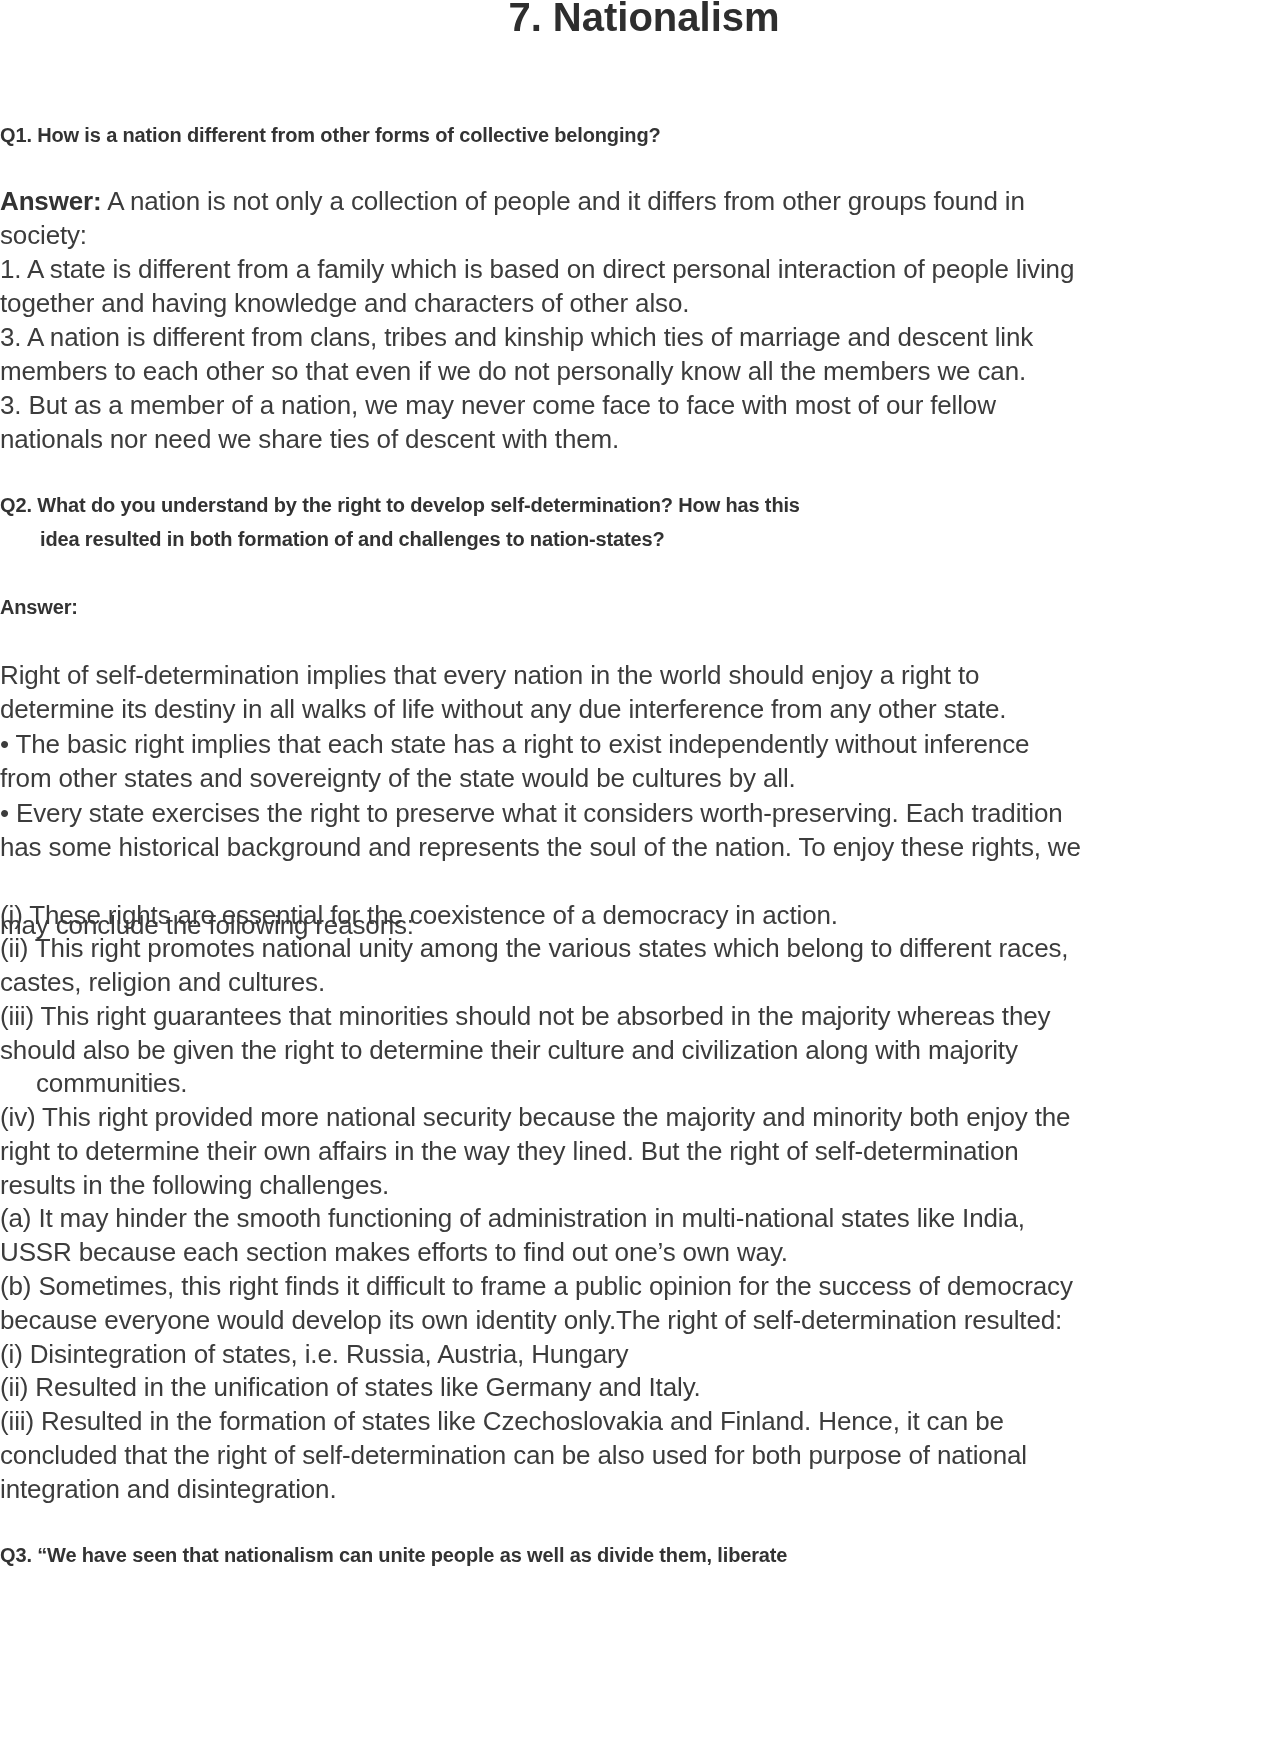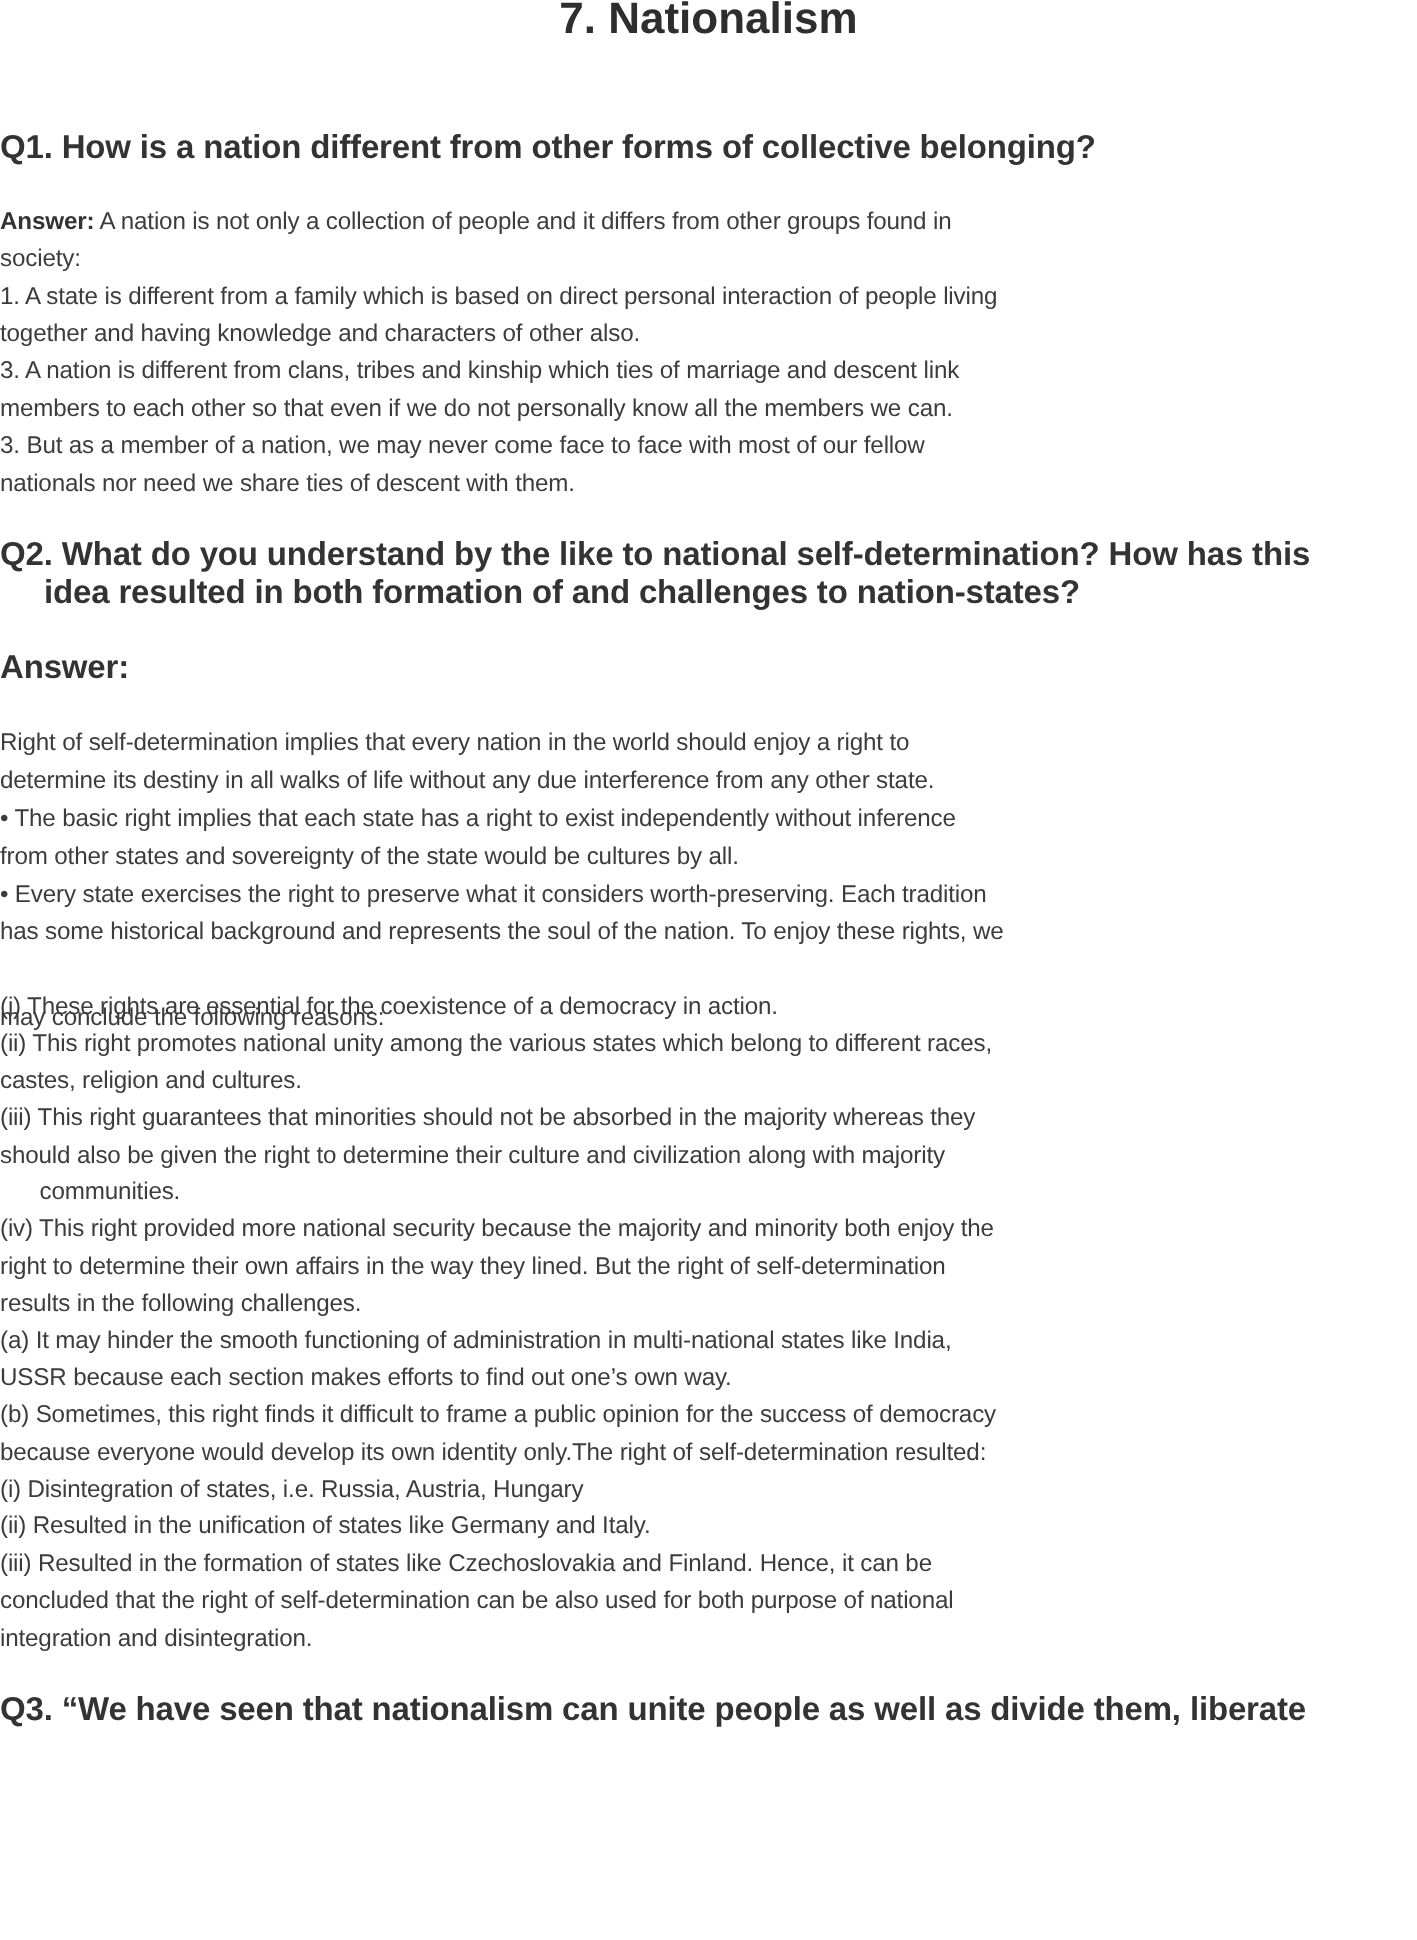--- a/index.html
+++ b/index.html
@@ -20,48 +20,48 @@
       text-align: center;
       font-weight: bold;
       font-size: 40px;
       line-height: 46px;
       color: #2e2e2e;
       white-space: nowrap;
     }
     .line {
       position: absolute;
       left: 0;
-      font-size: 22px;
+      font-size: 26px;
       line-height: 34px;
       white-space: nowrap;
       color: #3c3c3c;
       letter-spacing: -0.15px;
     }
     .bold { font-weight: bold; color: #333333; }
-    .q { font-weight: bold; color: #333333; font-size: 30px; }
+    .q { font-weight: bold; color: #333333; font-size: 20px; }
   </style>
 </head>
 <body>
 
 <div class="page">
 
   <div class="title">7. Nationalism</div>
 
   <div class="line q" style="top:118px;">Q1. How is a nation different from other forms of collective belonging?</div>
 
   <div class="line" style="top:184px;"><span class="bold">Answer:</span><span> A nation is not only a collection of people and it differs from other groups found in</span></div>
   <div class="line" style="top:218px;">society:</div>
   <div class="line" style="top:252px;">1. A state is different from a family which is based on direct personal interaction of people living</div>
   <div class="line" style="top:286px;text-align:right;">together and having knowledge and characters of other also.</div>
   <div class="line" style="top:320px;">3. A nation is different from clans, tribes and kinship which ties of marriage and descent link</div>
   <div class="line" style="top:354px;">members to each other so that even if we do not personally know all the members we can.</div>
   <div class="line" style="top:388px;">3. But as a member of a nation, we may never come face to face with most of our fellow</div>
   <div class="line" style="top:422px;">nationals nor need we share ties of descent with them.</div>
 
-  <div class="line q" style="top:488px;">Q2. What do you understand by the like to national self-determination? How has this</div>
+  <div class="line q" style="top:488px;">Q2. What do you understand by the right to develop self-determination? How has this</div>
   <div class="line q" style="top:522px;padding-left:40px;">idea resulted in both formation of and challenges to nation-states?</div>
 
   <div class="line q" style="top:590px;">Answer:</div>
 
   <div class="line" style="top:658px;">Right of self-determination implies that every nation in the world should enjoy a right to</div>
   <div class="line" style="top:692px;">determine its destiny in all walks of life without any due interference from any other state.</div>
   <div class="line" style="top:727px;">• The basic right implies that each state has a right to exist independently without inference</div>
   <div class="line" style="top:761px;">from  other states and sovereignty of the state would be cultures by all.</div>
   <div class="line" style="top:796px;">• Every state exercises the right to preserve what it considers worth-preserving. Each tradition</div>
   <div class="line" style="top:830px;">has some historical background and represents the soul of the nation. To enjoy these rights, we</div>

